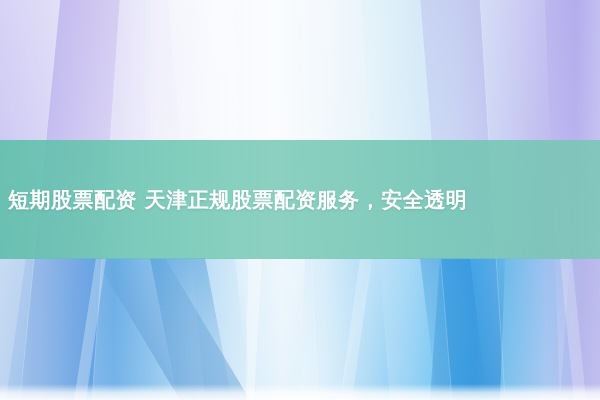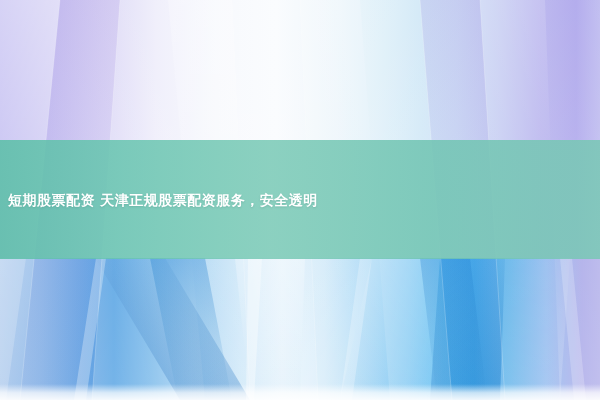--- a/index.html
+++ b/index.html
@@ -116,21 +116,21 @@
     height: 119px;
     display: flex;
     flex-direction: column;
     justify-content: center;
     align-items: center;
     padding: 0 6px;
     box-sizing: border-box;
   }
   .headline-line {
     color: #ffffff;
-    font-size: 14px;
+    font-size: 21px;
     font-weight: bold;
     line-height: 36px;
     letter-spacing: 0.5px;
     white-space: nowrap;
     text-shadow: 0 1px 2px rgba(60,120,110,0.25);
     text-align: right;
   }
   .line-1 { align-self: flex-start; margin-left: 2px; }
   .line-2 { align-self: center; }
 </style>

